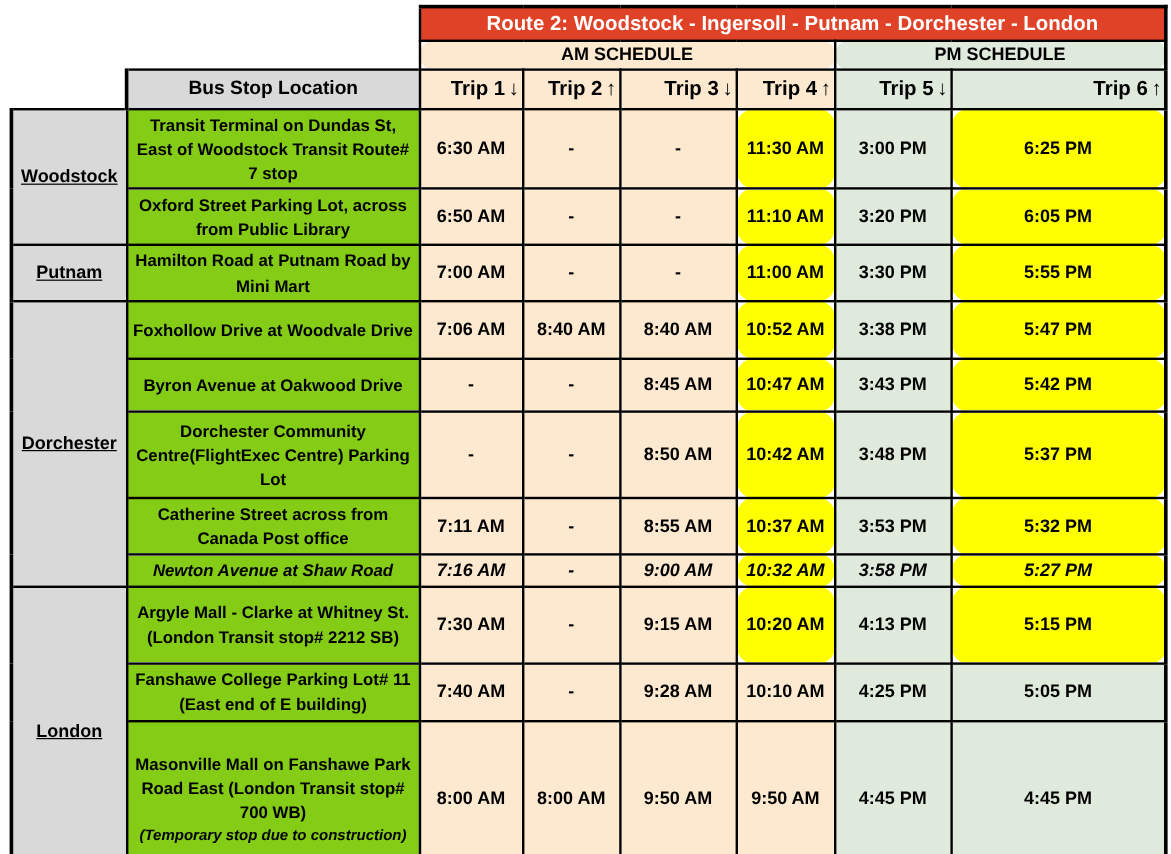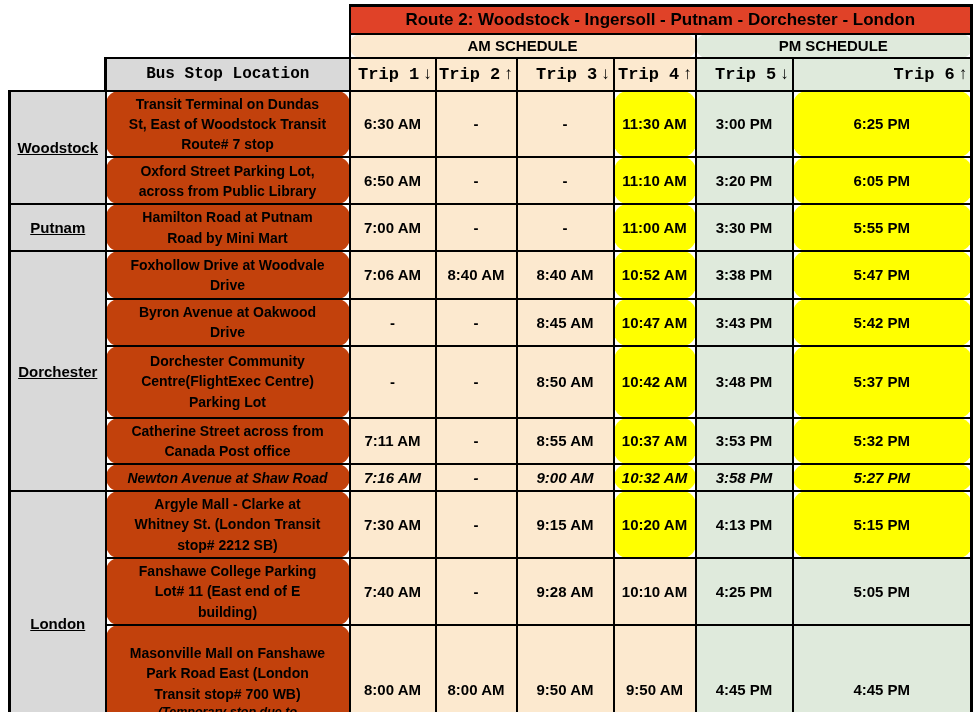--- a/index.html
+++ b/index.html
@@ -34,21 +34,21 @@
     overflow: hidden;
   }
   td.blank {
     border: none;
     background: #ffffff;
   }
   tr > td:last-child { border-right-width: 3px; }
   tr.last-row > td { border-bottom-width: 3px; }
   td.title-cell {
     background: #E04228;
-    color: #000000;
+    color: #ffffff;
     font-size: 17px;
     border-top-width: 3px;
   }
   td.band {
     font-size: 15px;
     border-radius: 11px;
   }
   .am-bg { background: #FCE9CF; }
   .pm-bg { background: #DFEADC; }
   .yellow-bg { background: #FFFF00; border-radius: 14px; }
@@ -59,36 +59,35 @@
   }
   td.trip-head { font-size: 17px; text-align: right; }
   .arw { margin-left: 3px; }
   td.region {
     background: #D9D9D9;
     font-size: 15px;
     border-left-width: 3px;
     text-decoration: underline;
   }
   td.stop {
-    background: #c2410c;
+    background: #84cc16;
     font-size: 14px;
     line-height: 1.45;
-    padding: 2px 19px;
-    border-radius: 13px;
+    padding: 2px 4px;
   }
   td.time { font-size: 15px; }
   .note {
     font-style: italic;
     font-size: 12.5px;
     line-height: 1.3;
   }
   
   tr.h-title  { height: 28px; }
   tr.h-band   { height: 24px; }
-  tr.h-head   { height: 33px; font-family: Liberation Mono, monospace; }
+  tr.h-head   { height: 33px; }
   tr.h64  { height: 64px; }
   tr.h47  { height: 47px; }
   tr.h45  { height: 45px; }
   tr.h48  { height: 48px; }
   tr.h44  { height: 44px; }
   tr.h68  { height: 72px; }
   tr.h46  { height: 46px; }
   tr.h27  { height: 27px; font-style: italic; }
   tr.h110 { height: 130px; }
 </style>

